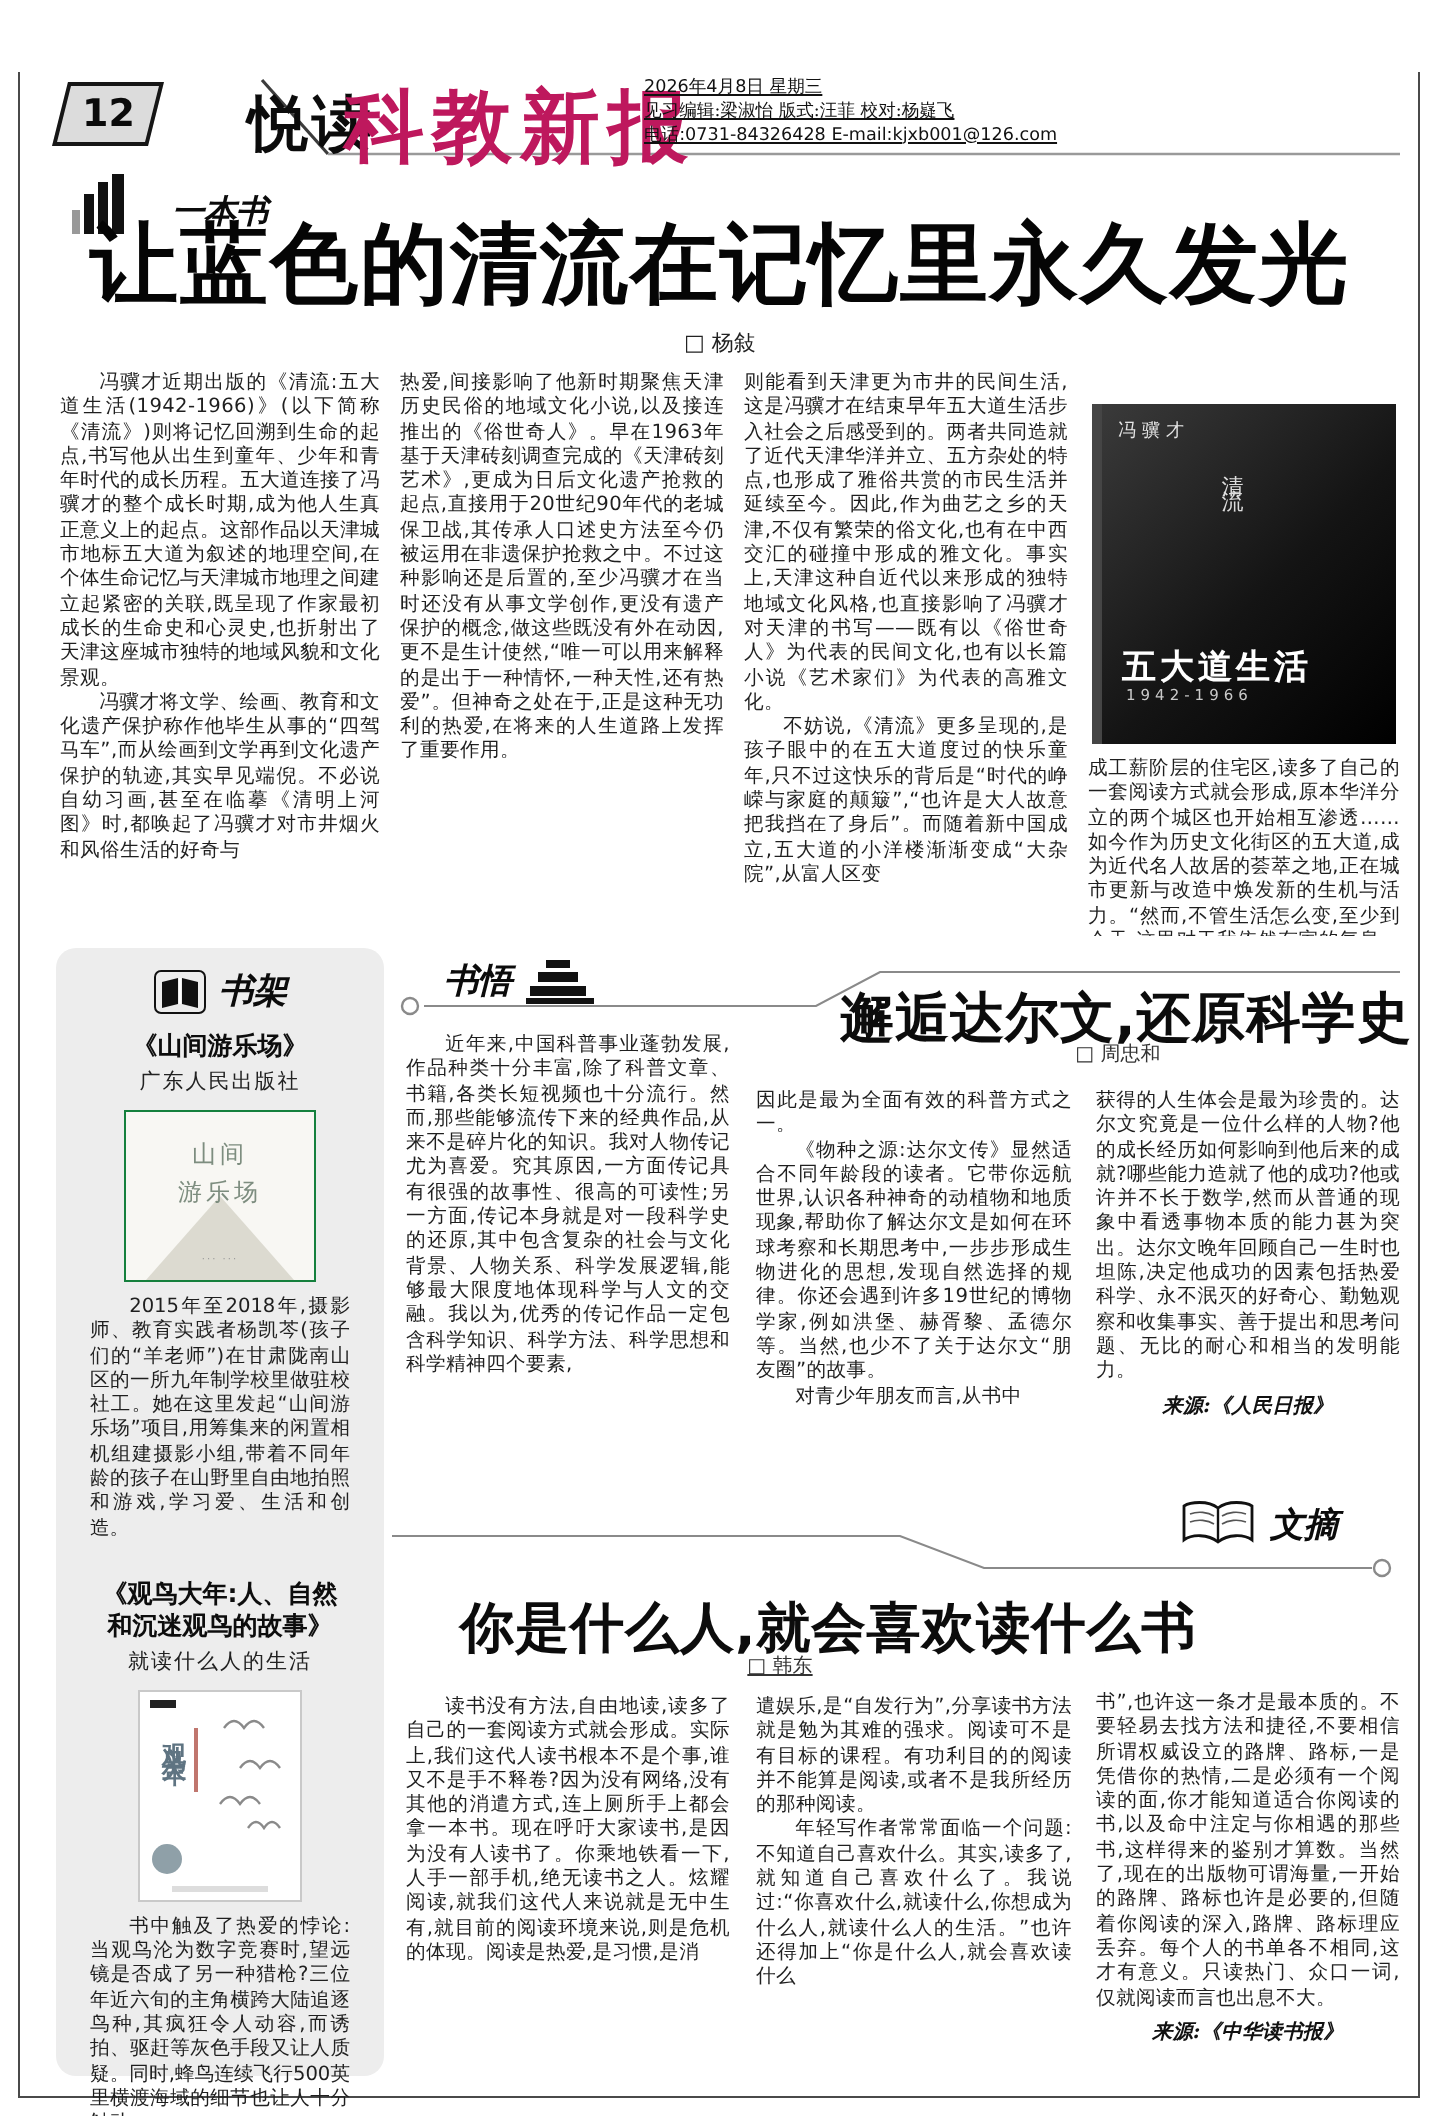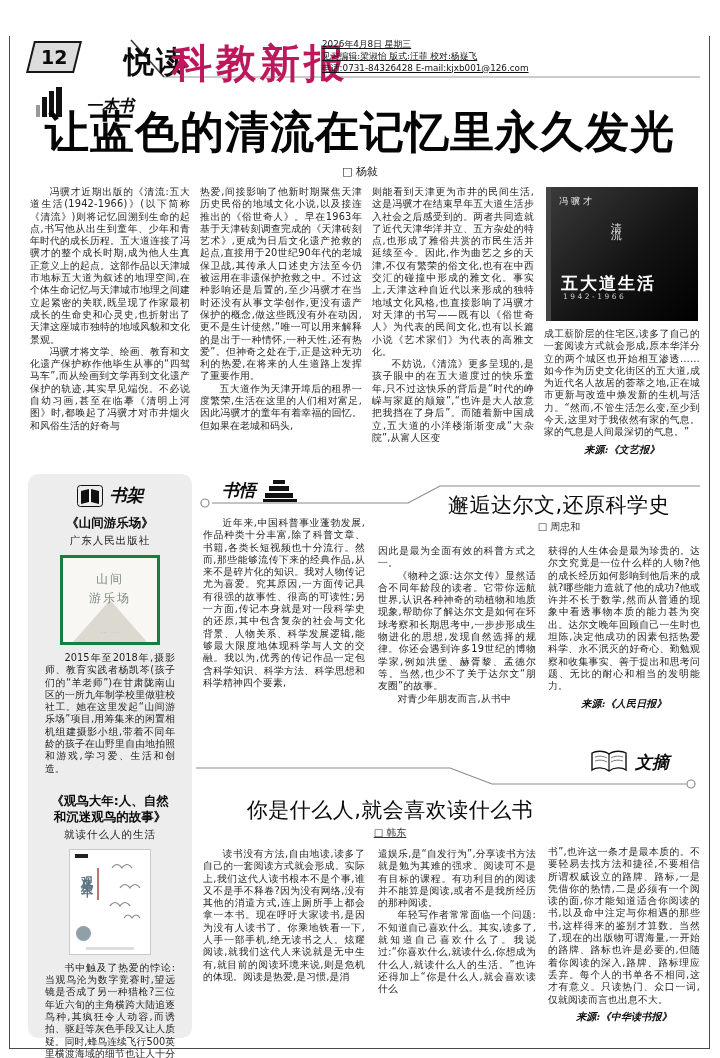--- a/index.html
+++ b/index.html
@@ -31,57 +31,57 @@
   .col p{margin:0;}
   .para{text-indent:2em;}
   .cont{text-indent:0;}
   .source{font-family:"DejaVu Serif",serif;font-weight:bold;font-style:italic;font-size:10px;text-align:center;margin-top:5px;color:#111;}
 
   .fcol1{left:30px;top:186px;width:160px;height:282px;}
   .fcol2{left:200px;top:186px;width:162px;height:282px;}
   .fcol3{left:372px;top:186px;width:162px;height:282px;}
   .fcol4{left:544px;top:186px;width:156px;height:282px;}
 
-  .book3d{position:relative;width:152px;height:134px;margin:1px 0 7px 2px;box-sizing:border-box;padding:8px;
+  .book3d{position:relative;width:152px;height:170px;margin:16px 0 7px 2px;box-sizing:border-box;padding:8px;
           background:linear-gradient(135deg,#3a3a3a 0%,#141414 55%,#000 100%);
           border-left:5px solid #454545;color:#fff;}
   .b3d-author{font-size:9px;letter-spacing:3px;color:#e6e6e6;}
   .b3d-series{position:absolute;left:58px;top:26px;writing-mode:vertical-rl;font-size:11px;letter-spacing:7px;
               color:#ddd;font-family:"DejaVu Serif",serif;}
   .b3d-title{position:absolute;left:10px;bottom:32px;font-size:17px;font-weight:bold;letter-spacing:2px;
              font-family:"DejaVu Serif",serif;}
   .b3d-years{position:absolute;left:12px;bottom:18px;font-size:7.5px;letter-spacing:2.5px;color:#c9c9c9;}
 
   
   .shelf-box{position:absolute;left:28px;top:474px;width:164px;height:564px;background:#ededed;border-radius:10px;
              box-sizing:border-box;padding:10px 17px;display:flex;flex-direction:column;align-items:center;}
   .sec-head{display:flex;align-items:center;gap:7px;}
   .bk-title{font-size:12.5px;font-weight:bold;text-align:center;line-height:16px;margin-top:8px;color:#0d0d0d;}
   .bk-pub{font-family:"DejaVu Serif",serif;font-size:10.5px;margin-top:3px;letter-spacing:1px;color:#222;}
   .desc{font-size:9.8px;line-height:12.3px;text-align:justify;margin-top:7px;color:#1f1f1f;}
 
-  .cover1{position:relative;width:94px;height:84px;background:#f8f7f3;border:3px solid #15803d;margin-top:7px;overflow:hidden;flex-shrink:0;}
+  .cover1{position:relative;width:94px;height:84px;background:#f8f7f3;border:1px solid #15803d;margin-top:7px;overflow:hidden;flex-shrink:0;}
   .cover1 svg{position:absolute;left:0;bottom:0;}
   .c1-l1,.c1-l2{position:relative;text-align:center;font-family:"DejaVu Serif",serif;color:#7d8d7f;font-size:12px;letter-spacing:2px;}
   .c1-l1{margin-top:13px;} .c1-l2{margin-top:2px;}
   .c1-dots{position:absolute;bottom:7px;width:100%;text-align:center;font-size:5px;color:#999;letter-spacing:1px;}
 
   .cover2{position:relative;width:80px;height:104px;background:#fff;border:1px solid #c9c9c9;margin-top:7px;flex-shrink:0;}
   .c2-logo{position:absolute;left:5px;top:4px;width:13px;height:4px;background:#222;}
   .c2-title{position:absolute;left:8px;top:16px;writing-mode:vertical-rl;font-size:12px;font-weight:bold;
             letter-spacing:3px;color:#5f7482;font-family:"DejaVu Serif",serif;}
   .c2-sub{position:absolute;left:27px;top:18px;width:2px;height:32px;background:#c0766e;}
   .c2-badge{position:absolute;left:6px;bottom:13px;width:15px;height:15px;border-radius:50%;background:#8fa0a8;}
   .c2-birds{position:absolute;right:2px;top:6px;}
   .c2-bottom{position:absolute;bottom:4px;left:16px;right:16px;height:3px;background:#ddd;}
 
   
   .insight-head{position:absolute;left:222px;top:479px;}
   .digest-head{position:absolute;left:590px;top:749px;}
-  .sub-title{position:absolute;margin:0;font-size:21px;font-weight:400;color:#0c0c0c;text-align:center;letter-spacing:0.5px;white-space:nowrap;}
+  .sub-title{position:absolute;margin:0;font-size:27px;font-weight:700;color:#0c0c0c;text-align:center;letter-spacing:0.5px;white-space:nowrap;}
   .insight-title{left:420px;top:491px;width:278px;}
   .digest-title{left:230px;top:796px;width:320px;}
   .sub-byline{position:absolute;font-size:10px;text-align:center;color:#333;}
   .insight-byline{left:420px;top:520px;width:278px;}
   .digest-byline{left:230px;top:826px;width:320px;text-decoration:underline;}
 
   .icol1{left:203px;top:517px;width:162px;height:242px;}
   .icol2{left:378px;top:545px;width:158px;height:214px;}
   .icol3{left:548px;top:545px;width:152px;height:214px;}
   .dcol1{left:203px;top:848px;width:162px;height:194px;}
@@ -126,21 +126,20 @@
   </div>
   <h1 class="headline">让蓝色的清流在记忆里永久发光</h1>
   <div class="byline">□ 杨敍</div>
 
   <div class="col fcol1">
     <p class="para">冯骥才近期出版的《清流:五大道生活(1942-1966)》(以下简称《清流》)则将记忆回溯到生命的起点,书写他从出生到童年、少年和青年时代的成长历程。五大道连接了冯骥才的整个成长时期,成为他人生真正意义上的起点。这部作品以天津城市地标五大道为叙述的地理空间,在个体生命记忆与天津城市地理之间建立起紧密的关联,既呈现了作家最初成长的生命史和心灵史,也折射出了天津这座城市独特的地域风貌和文化景观。</p>
     <p class="para">冯骥才将文学、绘画、教育和文化遗产保护称作他毕生从事的“四驾马车”,而从绘画到文学再到文化遗产保护的轨迹,其实早见端倪。不必说自幼习画,甚至在临摹《清明上河图》时,都唤起了冯骥才对市井烟火和风俗生活的好奇与</p>
   </div>
   <div class="col fcol2">
     <p class="cont">热爱,间接影响了他新时期聚焦天津历史民俗的地域文化小说,以及接连推出的《俗世奇人》。早在1963年基于天津砖刻调查完成的《天津砖刻艺术》,更成为日后文化遗产抢救的起点,直接用于20世纪90年代的老城保卫战,其传承人口述史方法至今仍被运用在非遗保护抢救之中。不过这种影响还是后置的,至少冯骥才在当时还没有从事文学创作,更没有遗产保护的概念,做这些既没有外在动因,更不是生计使然,“唯一可以用来解释的是出于一种情怀,一种天性,还有热爱”。但神奇之处在于,正是这种无功利的热爱,在将来的人生道路上发挥了重要作用。</p>
-    <p class="para">五大道作为天津开埠后的租界一度繁荣,生活在这里的人们相对富足,因此冯骥才的童年有着幸福的回忆。但如果在老城和码头,</p>
   </div>
   <div class="col fcol3">
     <p class="cont">则能看到天津更为市井的民间生活,这是冯骥才在结束早年五大道生活步入社会之后感受到的。两者共同造就了近代天津华洋并立、五方杂处的特点,也形成了雅俗共赏的市民生活并延续至今。因此,作为曲艺之乡的天津,不仅有繁荣的俗文化,也有在中西交汇的碰撞中形成的雅文化。事实上,天津这种自近代以来形成的独特地域文化风格,也直接影响了冯骥才对天津的书写——既有以《俗世奇人》为代表的民间文化,也有以长篇小说《艺术家们》为代表的高雅文化。</p>
     <p class="para">不妨说,《清流》更多呈现的,是孩子眼中的在五大道度过的快乐童年,只不过这快乐的背后是“时代的峥嵘与家庭的颠簸”,“也许是大人故意把我挡在了身后”。而随着新中国成立,五大道的小洋楼渐渐变成“大杂院”,从富人区变</p>
   </div>
   <div class="col fcol4">
     <div class="book3d">
       <div class="b3d-author">冯骥才</div>
       <div class="b3d-series">清流</div>
       <div class="b3d-title">五大道生活</div>

